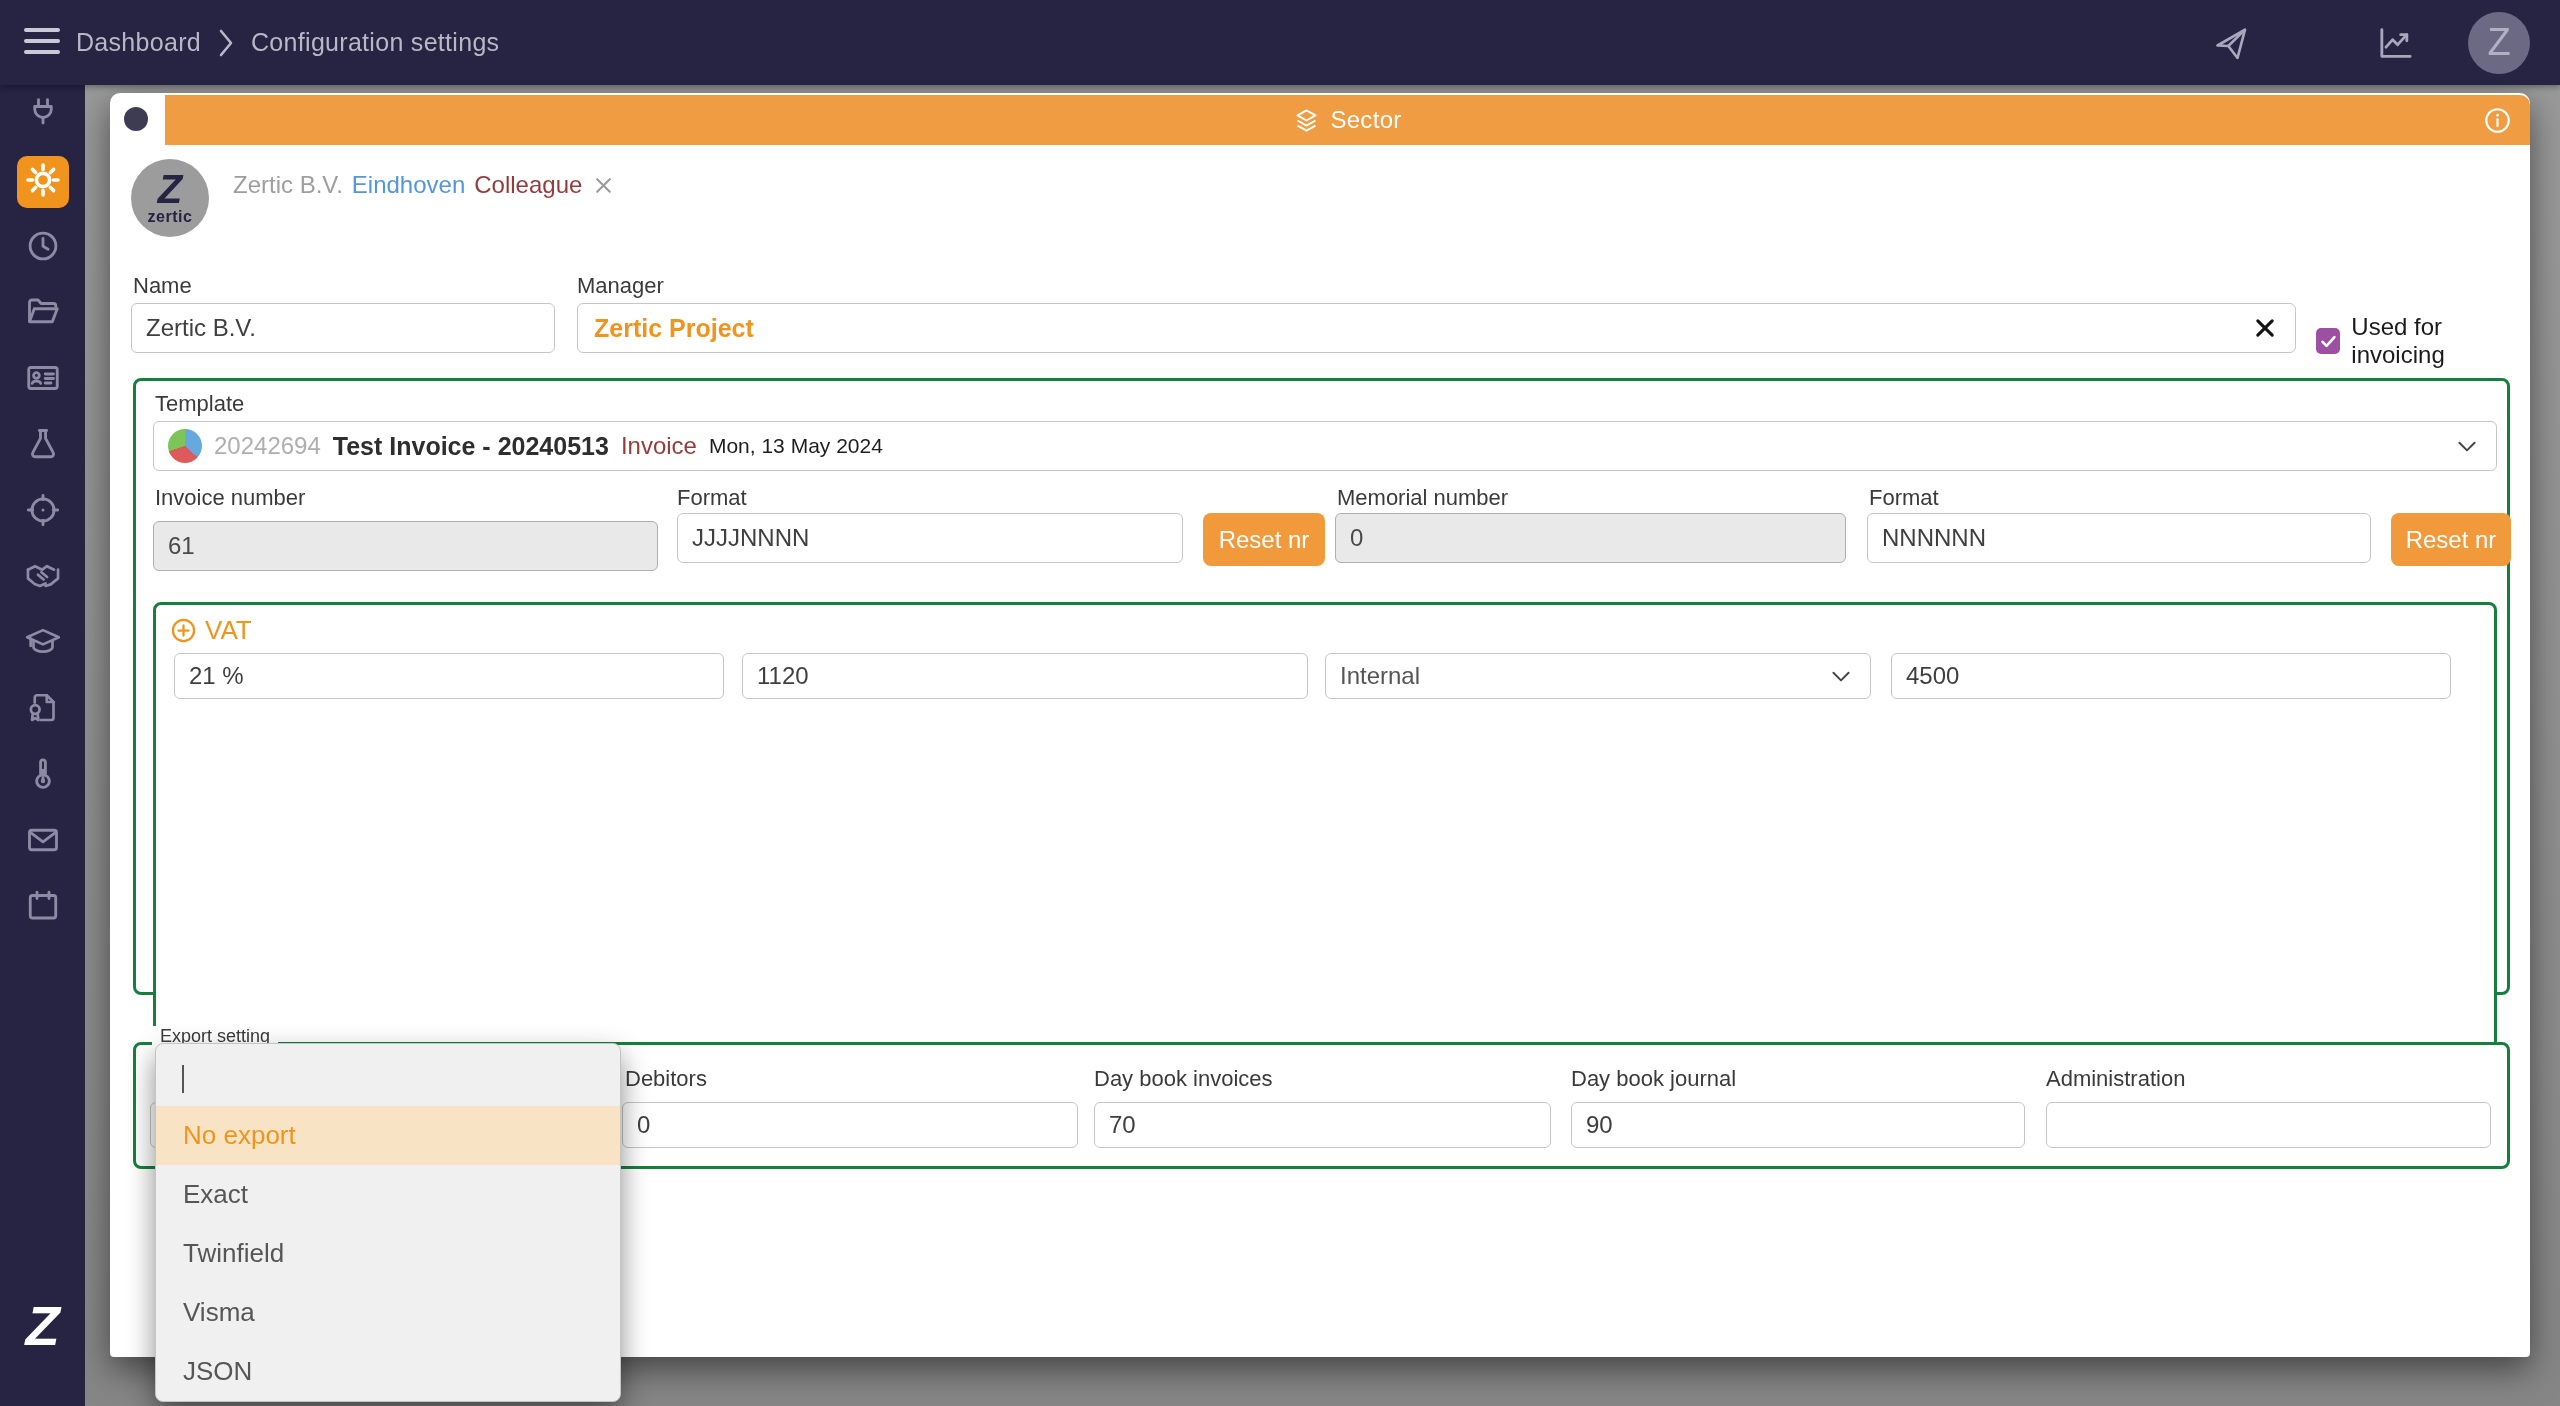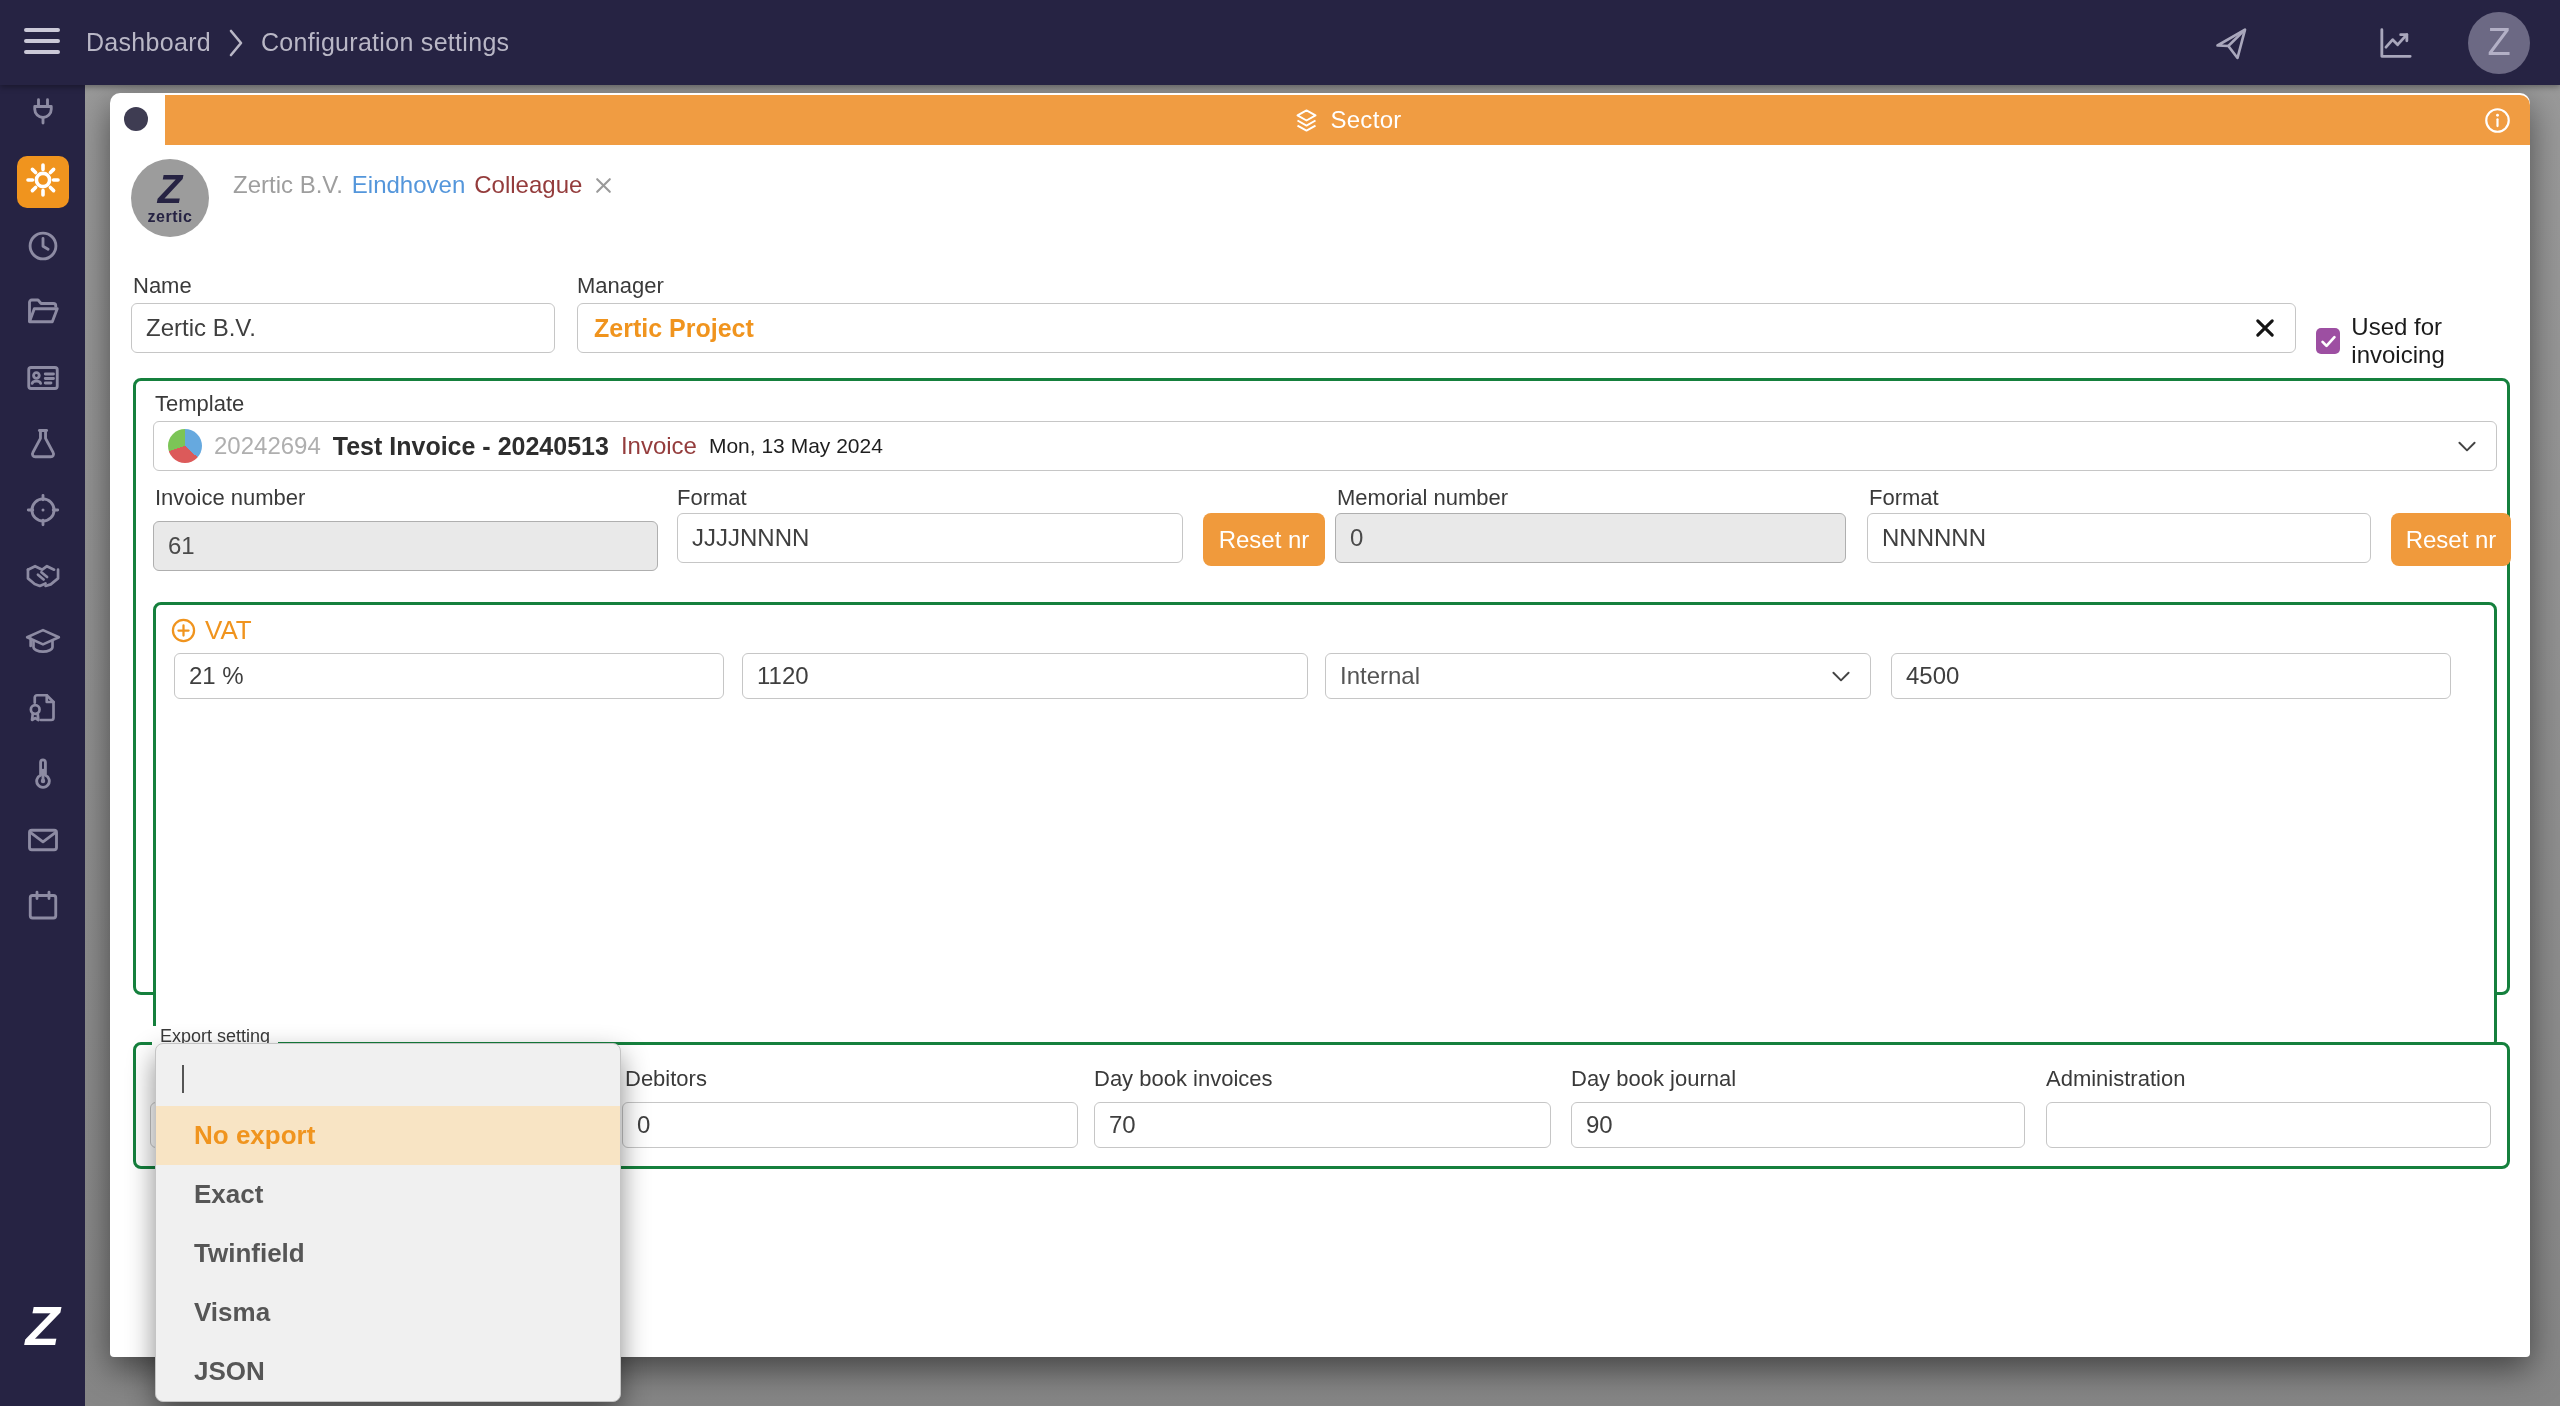--- a/index.html
+++ b/index.html
@@ -3,21 +3,21 @@
 <meta charset="utf-8">
 <style>
   * { box-sizing: border-box; margin: 0; padding: 0; }
   html,body { width:2560px; height:1406px; overflow:hidden; }
   body { font-family:"Liberation Sans", sans-serif; background:#6e6e6e; }
   .stage { position:relative; width:2560px; height:1406px; background:linear-gradient(180deg,#9b9b9b 0%,#909090 55%,#868686 100%); overflow:hidden; }
 
   
   .topbar { position:absolute; left:0; top:0; width:2560px; height:85px; background:#262343; display:flex; align-items:center; z-index:60; box-shadow:0 2px 6px rgba(0,0,0,.35); }
   .hamburger { margin-left:24px; cursor:pointer; }
-  .crumbs { display:flex; align-items:center; margin-left:26px; gap:16px; }
+  .crumbs { display:flex; align-items:center; margin-left:16px; gap:16px; }
   .crumb { color:#B9B7C6; font-size:25px; letter-spacing:.3px; cursor:pointer; }
   .topbar-right { margin-left:auto; display:flex; align-items:center; }
   .top-icon { color:#A9A7BC; cursor:pointer; display:flex; }
   .avatar-top { width:62px; height:62px; border-radius:50%; background:#6C6984; color:#B3B0C6; font-size:38px; display:flex; align-items:center; justify-content:center; margin-left:52px; margin-right:30px; cursor:pointer; }
 
   
   .sidebar { position:absolute; left:0; top:85px; width:85px; height:1321px; background:#262343; z-index:55; display:flex; flex-direction:column; align-items:center; padding-top:5px; }
   .side-item { width:52px; height:52px; display:flex; align-items:center; justify-content:center; color:#8D8BA3; margin-bottom:14px; border-radius:10px; cursor:pointer; flex:0 0 auto; }
   .side-item.active { background:#F0941E; color:#ffffff; }
   .side-logo { position:absolute; bottom:48px; left:0; width:85px; text-align:center; color:#ffffff; font-size:56px; font-weight:700; font-style:italic; cursor:pointer; }
@@ -66,21 +66,21 @@
   .btn-orange { position:absolute; height:53px; background:#F09A3C; border:none; border-radius:8px; color:#fff; font-size:24px; font-family:"Liberation Sans",sans-serif; cursor:pointer; }
 
   .vat-title { position:absolute; left:14px; top:10px; display:flex; align-items:center; gap:8px; color:#F0941E; font-size:26px; cursor:pointer; }
 
   .legend { position:absolute; left:42px; top:933px; font-size:18px; color:#3A3A3A; background:#fff; padding:0 8px; z-index:5; }
 
   .dropdown { position:absolute; left:45px; top:950px; width:466px; height:359px; background:#F0F0F0; border:1px solid #C4C4C4; border-radius:8px; box-shadow:0 12px 28px rgba(0,0,0,.45); z-index:70; overflow:hidden; }
   .dd-search { position:absolute; left:12px; top:12px; width:442px; height:46px; border:1px solid #C6C6C6; border-radius:6px; padding:0 14px 0 18px; font-size:25px; color:#3F3F3F; outline:none; font-family:"Liberation Sans",sans-serif; }
   .caret { position:absolute; left:26px; top:21px; width:2px; height:28px; background:#555; z-index:2; }
   .dd-list { position:absolute; left:0; top:62px; width:100%; }
-  .dd-item { height:59px; line-height:59px; padding-left:38px; font-size:26px; color:#565656; cursor:pointer;font-weight:bold; }
+  .dd-item { height:59px; line-height:59px; padding-left:27px; font-size:26px; color:#565656; cursor:pointer; }
   .dd-item.selected { background:#F8E4C4; color:#F0941E; }
 </style>
 </head>
 <body>
 
 <div class="stage">
 
   <div class="topbar">
     <span class="hamburger">
       <svg width="36" height="28" viewBox="0 0 36 28" fill="none" stroke="#CBC9D8" stroke-width="4" stroke-linecap="round">

